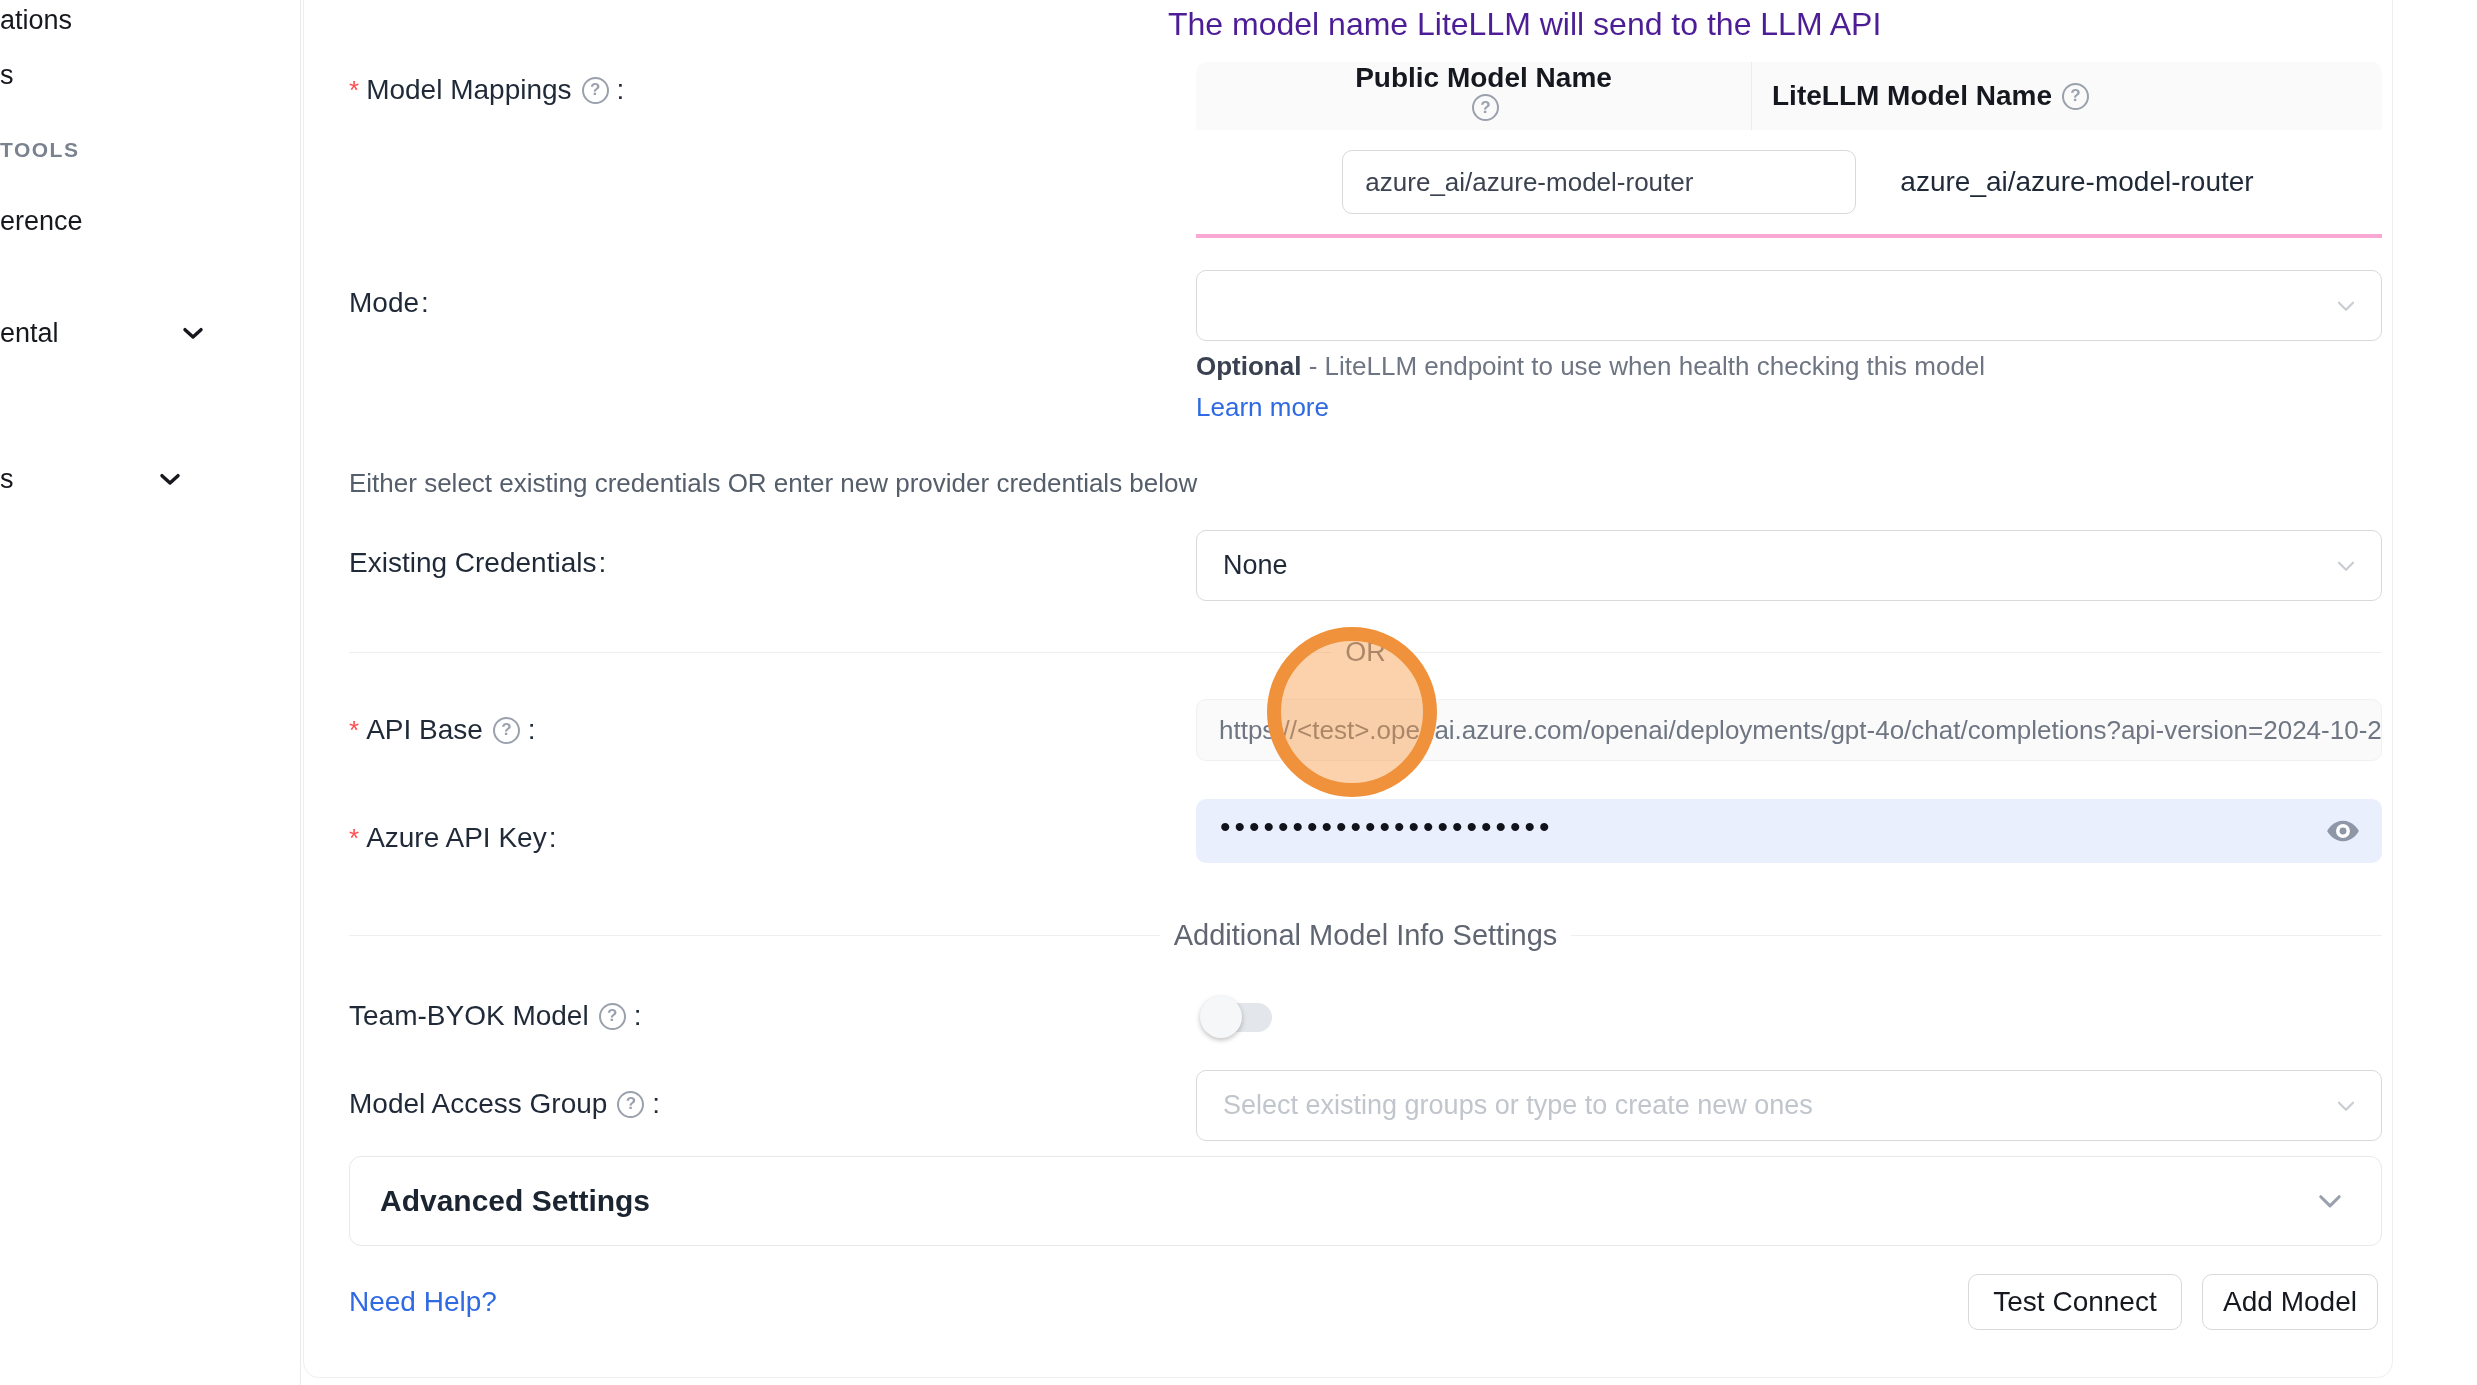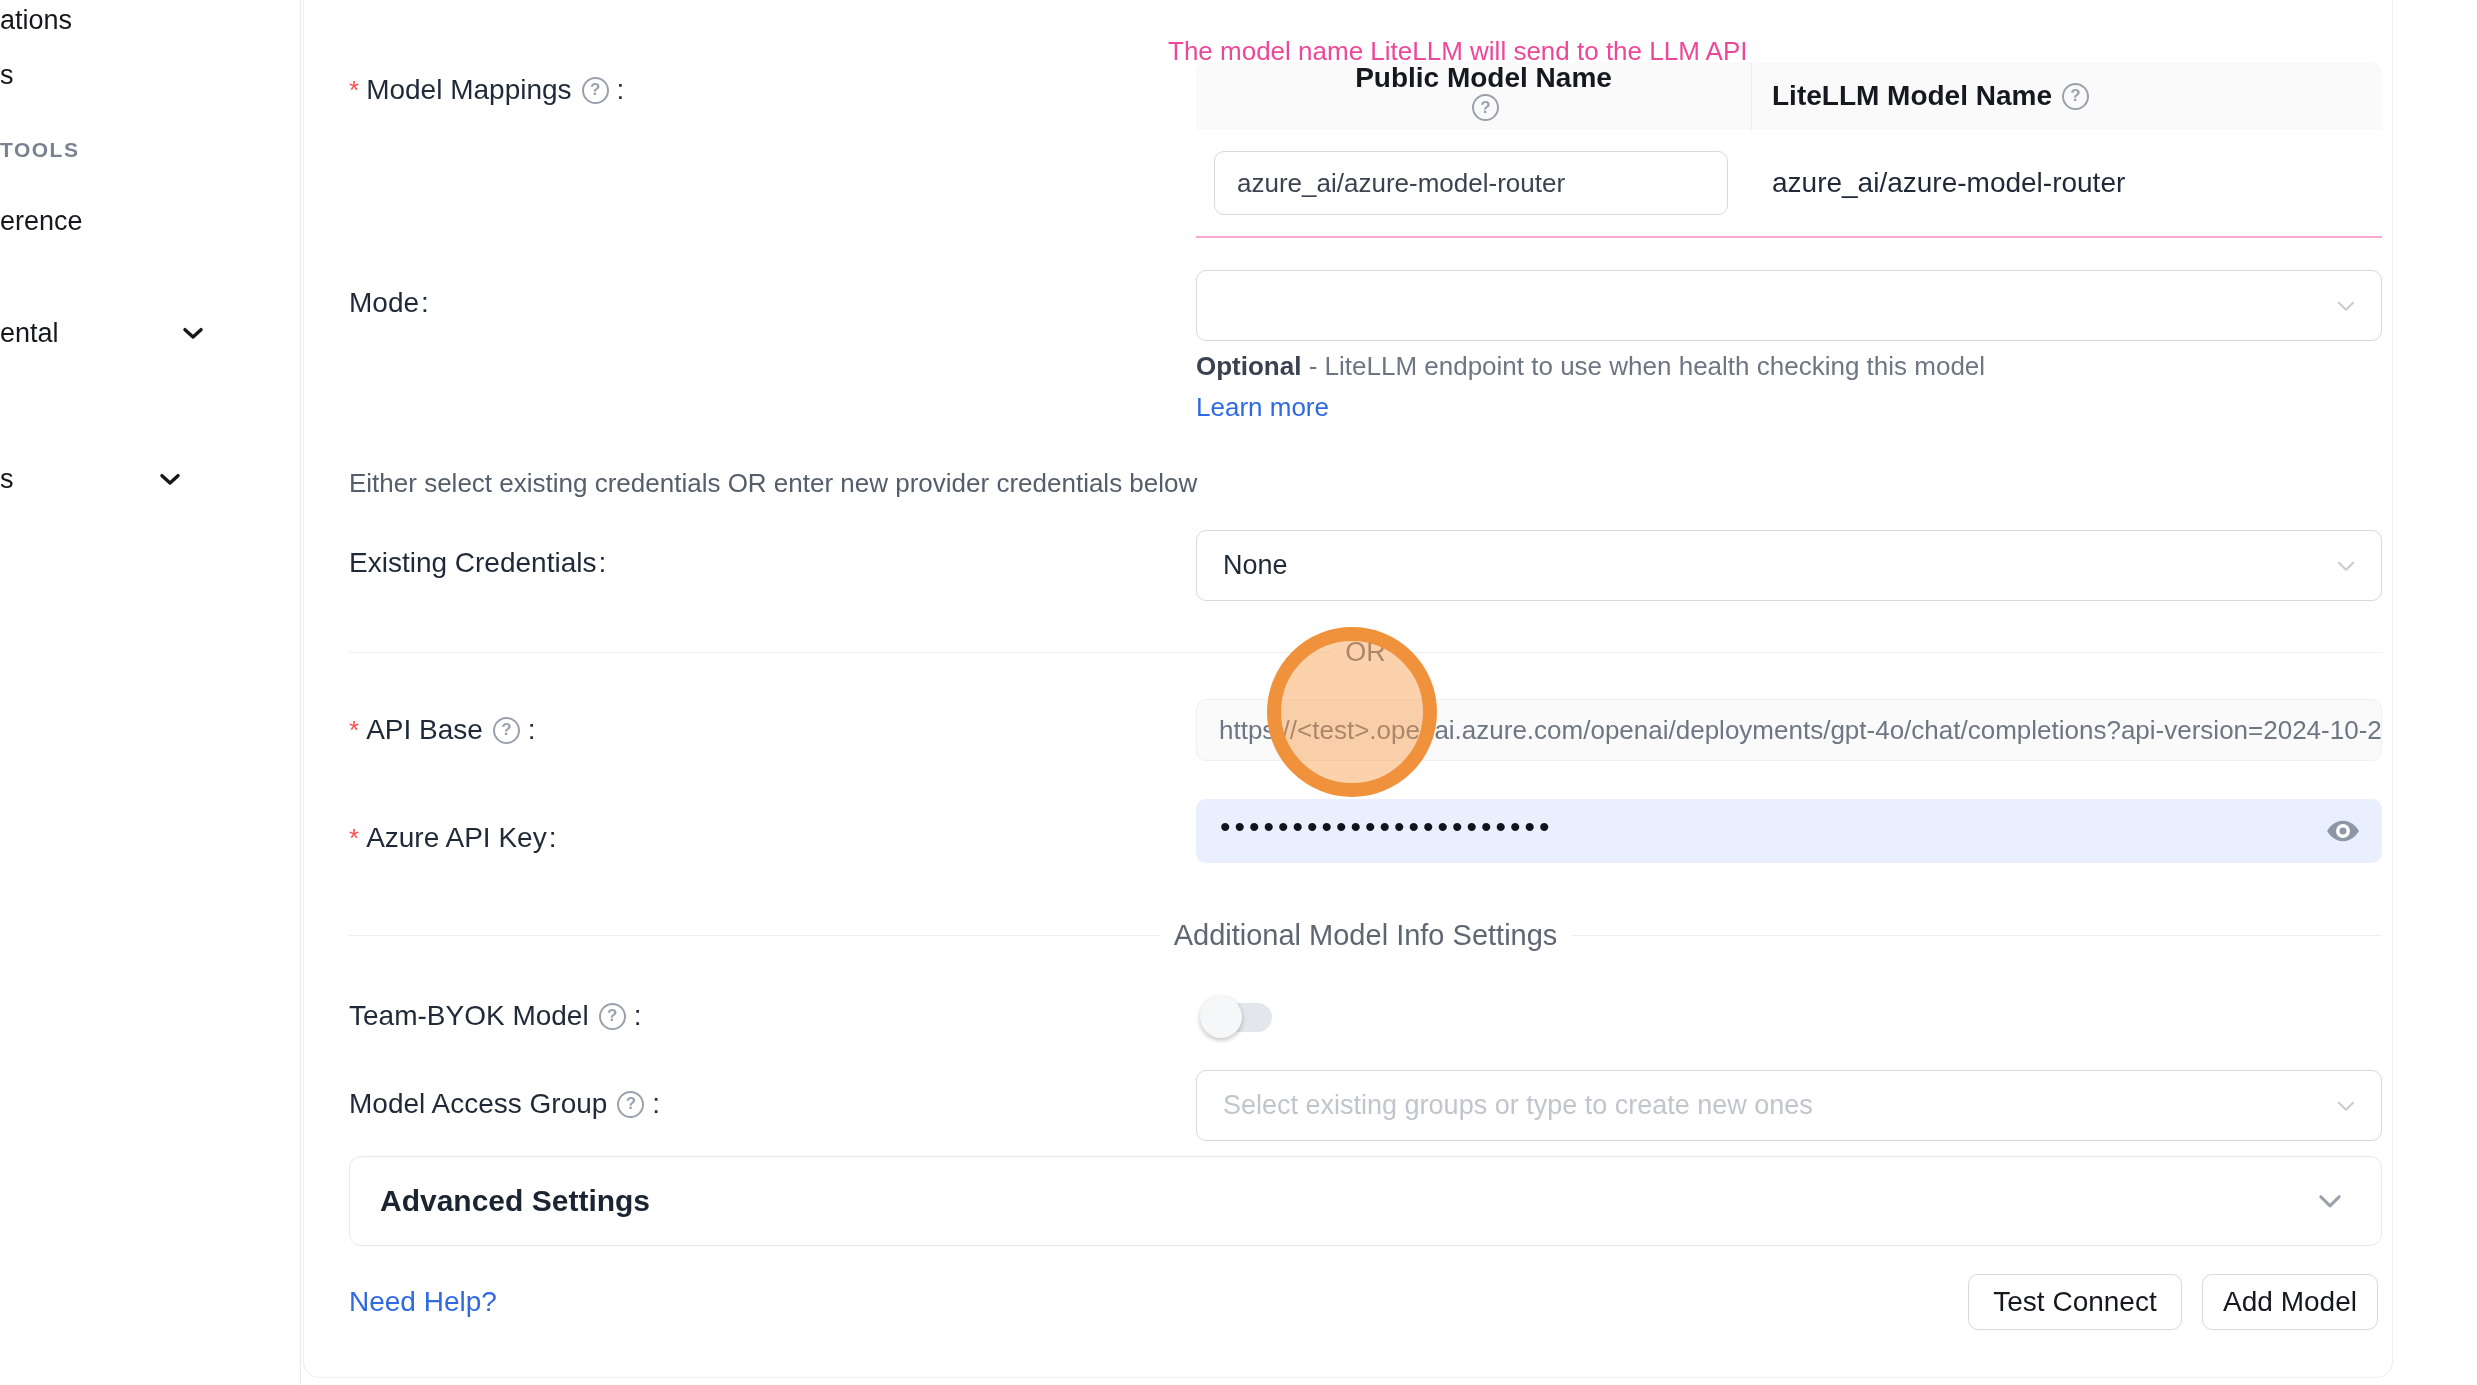--- a/index.html
+++ b/index.html
@@ -20,29 +20,29 @@
   .card { position:absolute; left:303px; top:-22px; width:2090px; height:1400px;
     background:#fff; border:1px solid #efefef; border-radius:16px; }
 
   .lbl { position:absolute; font-size:28px; color:#1f2937; display:flex; align-items:center; }
   .req { color:#ff4d4f; margin-right:7px; font-size:26px; }
   .qmark { display:inline-flex; align-items:center; justify-content:center;
     width:27px; height:27px; border:2px solid #9aa1ad; border-radius:50%;
     color:#9aa1ad; font-size:17px; font-weight:700; margin:0 6px 0 10px; flex:none; }
   .colon { margin-left:2px; }
 
-  .helper-top { position:absolute; left:1168px; top:6px; font-size:26px; color:#ec4899;margin-top:30px; }
+  .helper-top { position:absolute; left:1168px; top:6px; font-size:32px; color:#4c1d95; }
 
   
   .map-table { position:absolute; left:1196px; top:62px; width:1186px; }
   .map-head { display:flex; background:#fafafa; border-radius:10px 10px 0 0; height:68px; }
   .map-head .cell { display:flex; align-items:center; font-size:28px; font-weight:700;
     color:#15181e; padding-left:20px; }
   .map-head .cell:first-child { width:556px; border-right:1px solid #ececec;flex-direction:column; }
-  .map-body { display:flex; align-items:center; height:108px; border-bottom:2px solid #f9a8d4; }
+  .map-body { display:flex; align-items:center; height:108px; border-bottom:4px solid #f9a8d4;justify-content:center; }
   .map-body .bcell:first-child { width:556px; padding-left:18px; }
   .map-body .bcell:last-child { padding-left:20px; font-size:28px; color:#1f2937; }
   .text-input { width:514px; height:64px; border:1px solid #d9d9d9; border-radius:10px;
     font-size:26px; color:#3c4350; padding:0 22px; display:flex; align-items:center;
     background:#fff; white-space:nowrap; overflow:hidden; }
 
   
   .select { position:absolute; left:1196px; width:1186px; height:71px; background:#fff;
     border:1px solid #d9d9d9; border-radius:10px; display:flex; align-items:center;
     padding:0 26px; font-size:27px; color:#1f2937; }

